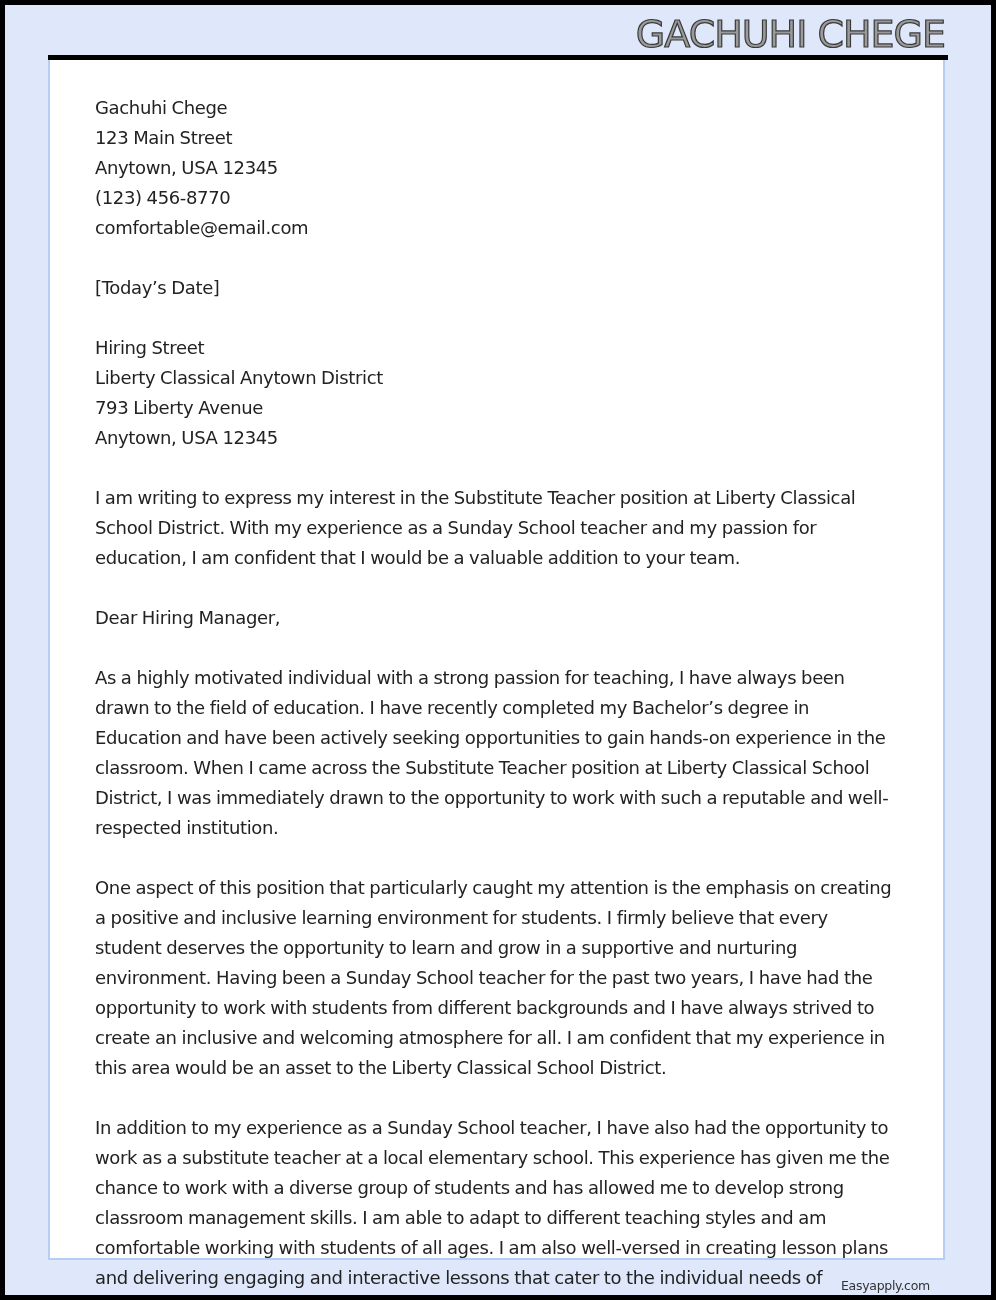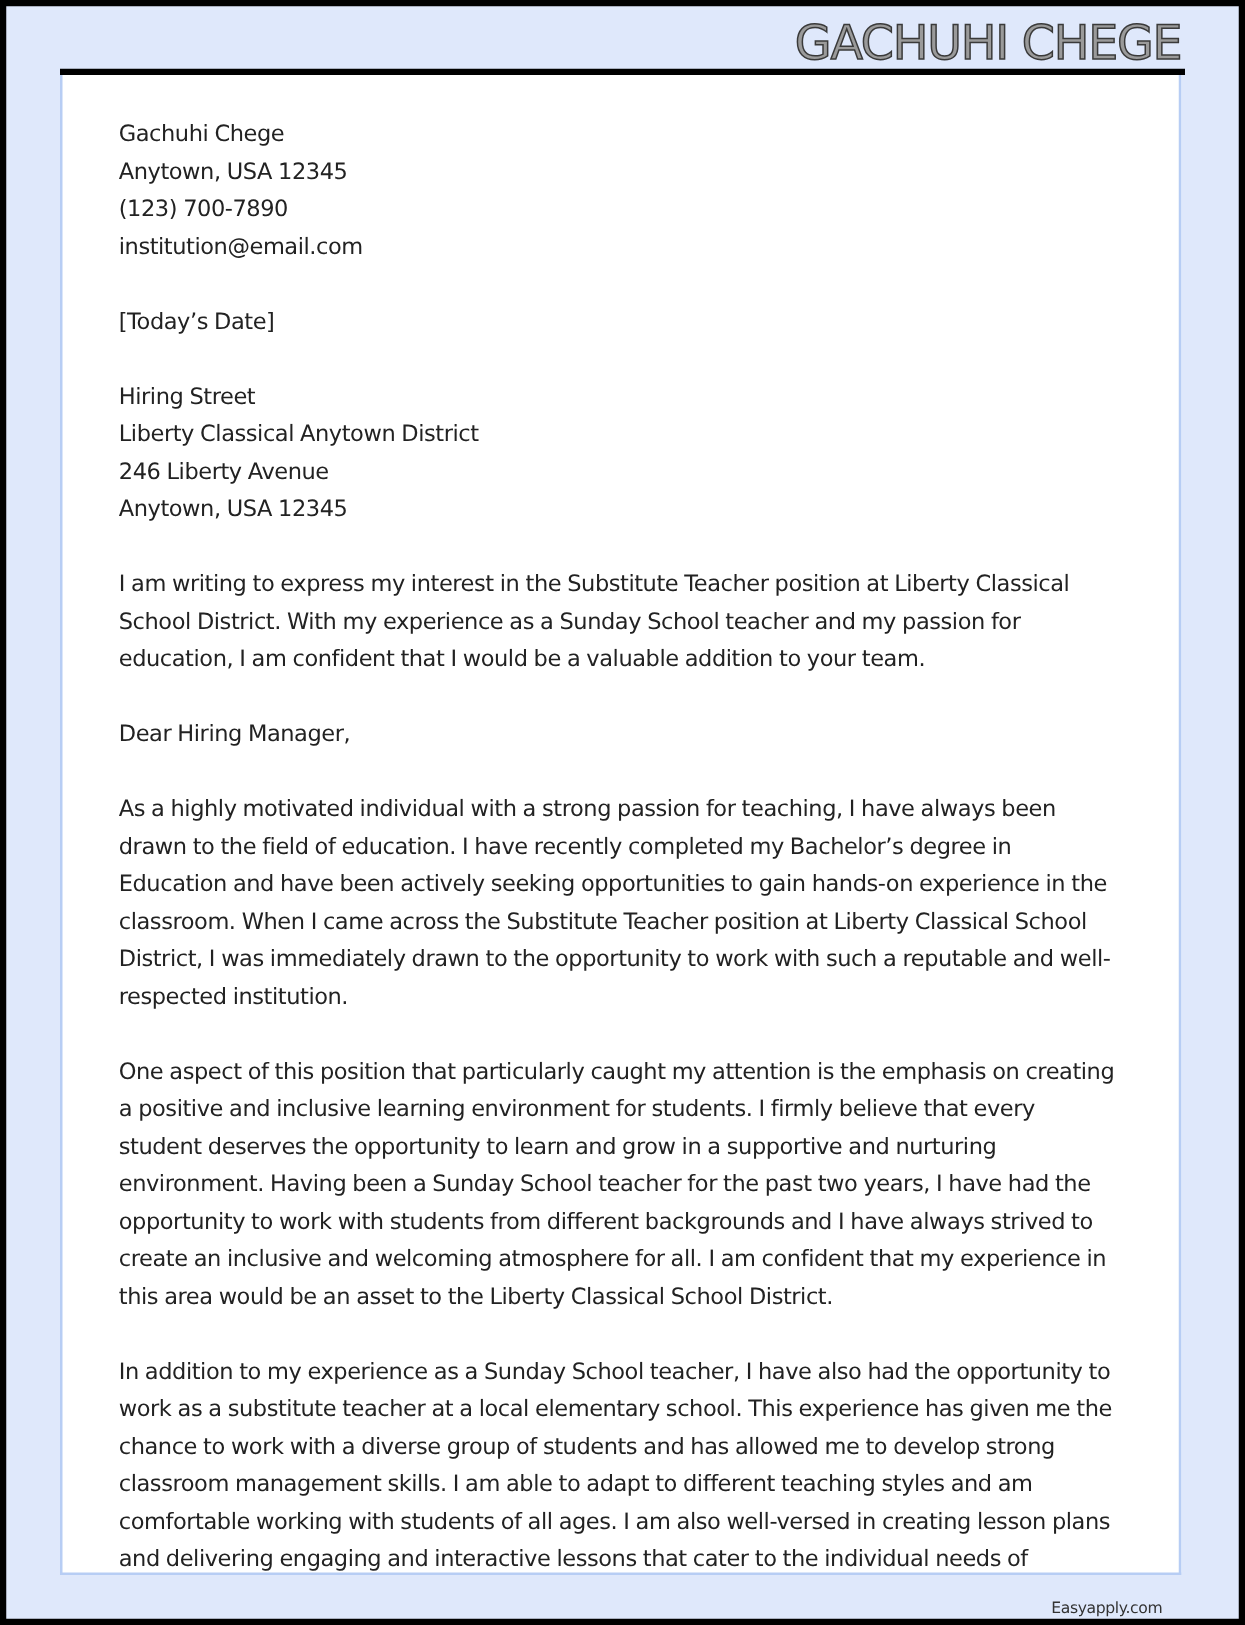--- a/index.html
+++ b/index.html
@@ -59,29 +59,30 @@
 
 <div class="frame">
   <div class="title">GACHUHI CHEGE</div>
   <div class="top-rule"></div>
   <div class="card"></div>
 </div>
 
 <div class="content">
   <p>
     <span class="line">Gachuhi Chege</span>
+    <span class="line">123 Main Street</span>
     <span class="line">Anytown, USA 12345</span>
-    <span class="line">(123) 700-7890</span>
-    <span class="line">institution@email.com</span>
+    <span class="line">(123) 456-8770</span>
+    <span class="line">comfortable@email.com</span>
   </p>
   <p>[Today’s Date]</p>
   <p>
     <span class="line">Hiring Street</span>
     <span class="line">Liberty Classical Anytown District</span>
-    <span class="line">246 Liberty Avenue</span>
+    <span class="line">793 Liberty Avenue</span>
     <span class="line">Anytown, USA 12345</span>
   </p>
   <p>I am writing to express my interest in the Substitute Teacher position at Liberty Classical School District. With my experience as a Sunday School teacher and my passion for education, I am confident that I would be a valuable addition to your team.</p>
   <p>Dear Hiring Manager,</p>
   <p>As a highly motivated individual with a strong passion for teaching, I have always been drawn to the field of education. I have recently completed my Bachelor’s degree in Education and have been actively seeking opportunities to gain hands-on experience in the classroom. When I came across the Substitute Teacher position at Liberty Classical School District, I was immediately drawn to the opportunity to work with such a reputable and well-respected institution.</p>
   <p>One aspect of this position that particularly caught my attention is the emphasis on creating a positive and inclusive learning environment for students. I firmly believe that every student deserves the opportunity to learn and grow in a supportive and nurturing environment. Having been a Sunday School teacher for the past two years, I have had the opportunity to work with students from different backgrounds and I have always strived to create an inclusive and welcoming atmosphere for all. I am confident that my experience in this area would be an asset to the Liberty Classical School District.</p>
   <p>In addition to my experience as a Sunday School teacher, I have also had the opportunity to work as a substitute teacher at a local elementary school. This experience has given me the chance to work with a diverse group of students and has allowed me to develop strong classroom management skills. I am able to adapt to different teaching styles and am comfortable working with students of all ages. I am also well-versed in creating lesson plans and delivering engaging and interactive lessons that cater to the individual needs of</p>
 </div>
 
 <div class="watermark">Easyapply.com</div>

